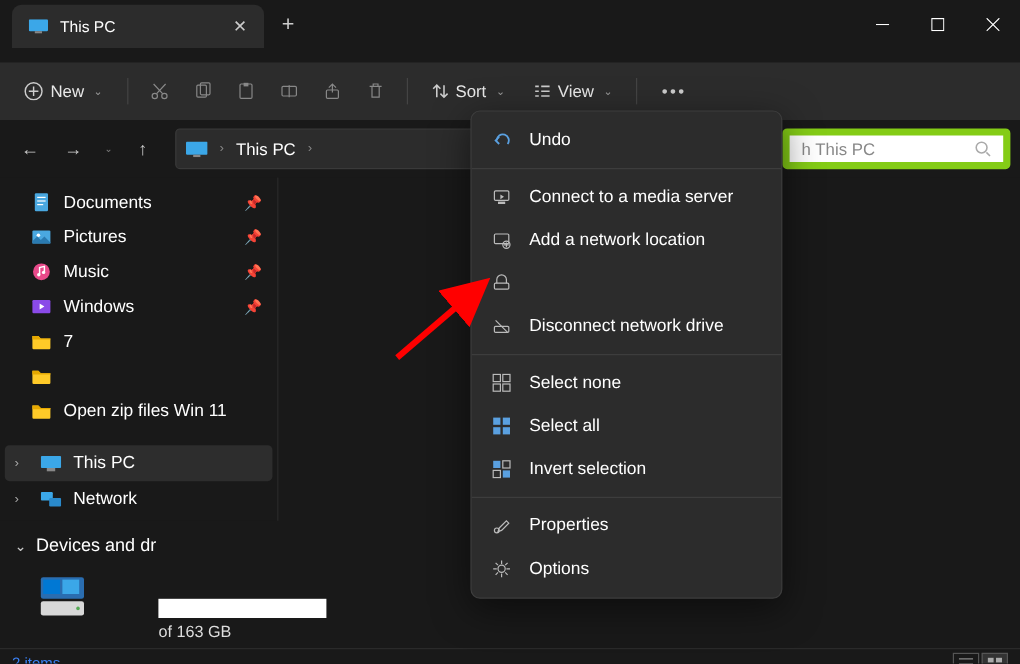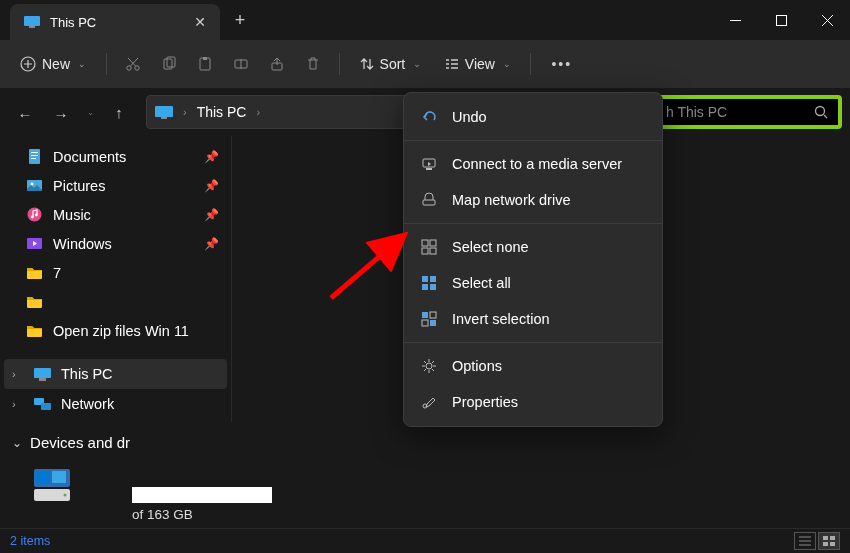--- a/index.html
+++ b/index.html
@@ -5,50 +5,50 @@
 * { margin:0; padding:0; box-sizing:border-box; font-family:'Segoe UI',Arial,sans-serif; -webkit-font-smoothing:antialiased; }
 body { width:850px; height:553px; background:#191919; color:#fff; overflow:hidden; position:relative; }
 .titlebar { height:40px; display:flex; align-items:stretch; background:#191919; }
 .tab { display:flex; align-items:center; gap:10px; padding:0 14px; background:#2c2c2c; border-radius:8px 8px 0 0; margin:4px 0 0 10px; min-width:210px; }
 .tab .pc-icon { width:16px; height:12px; }
 .tab-title { font-size:13px; }
 .tab-close { margin-left:auto; font-size:14px; color:#ccc; cursor:pointer; }
 .newtab { width:40px; display:flex; align-items:center; justify-content:center; font-size:18px; color:#ccc; cursor:pointer; }
 .winctrl { margin-left:auto; display:flex; }
 .winctrl > div { width:46px; display:flex; align-items:center; justify-content:center; font-size:12px; color:#fff; cursor:pointer; }
-.toolbar { height:48px; background:#2c2c2c; display:flex; align-items:center; padding:0 10px; gap:4px; }
+.toolbar { height:48px; background:#2c2c2c; display:flex; align-items:center; padding:0 10px; gap:4px;margin-top:12px; }
 .tbtn { display:flex; align-items:center; gap:6px; padding:6px 10px; border-radius:4px; color:#e8e8e8; font-size:14px; }
 .tbtn.icon-only { padding:6px 8px; color:#888; }
 .chev { font-size:9px; color:#999; margin-left:2px; }
 .divider { width:1px; height:22px; background:#444; margin:0 6px; }
 .dots { color:#ccc; letter-spacing:2px; font-size:14px; padding:6px 10px; }
 .navrow { height:48px; display:flex; align-items:center; background:#191919; padding:0 8px; gap:2px; }
 .navbtn { width:34px; height:34px; display:flex; align-items:center; justify-content:center; color:#ccc; font-size:15px; }
 .navbtn .chev { font-size:8px; color:#777; margin-left:1px; }
 .addr { flex:1; height:34px; background:#2c2c2c; border:1px solid #3a3a3a; border-radius:4px; display:flex; align-items:center; padding:0 8px; gap:10px; margin:0 8px; font-size:14px; }
 .addr .sep { color:#888; font-size:11px; }
-.search { width:190px; height:34px; background:#000000; border:4px solid #84cc16; border-radius:4px; display:flex; align-items:center; padding:0 10px; color:#888; font-size:14px; justify-content:space-between; }
+.search { width:190px; height:34px; background:#ffffff; border:6px solid #84cc16; border-radius:4px; display:flex; align-items:center; padding:0 10px; color:#888; font-size:14px; justify-content:space-between; }
 .body { display:flex; height:calc(553px - 40px - 48px - 48px - 25px);flex-direction:column; }
 .sidebar { width:232px; background:#191919; padding:6px 4px; border-right:1px solid #2a2a2a; overflow:hidden; }
 .side-item { display:flex; align-items:center; gap:10px; padding:6px 8px 6px 22px; font-size:14.5px; border-radius:4px; }
 .side-item .pin { margin-left:auto; color:#888; font-size:12px; }
 .side-sep { height:14px; }
 .side-tree { display:flex; align-items:center; gap:10px; padding:7px 8px; font-size:14.5px; }
 .side-tree.sel { background:#2d2d2d; border-radius:4px; }
 .tree-chev { color:#aaa; font-size:11px; width:12px; }
 .content { flex:1; padding:6px 12px; background:#191919; position:relative; }
 .section-hdr { display:flex; align-items:center; gap:8px; font-size:15px; color:#fff; padding:6px 0; }
 .drive { display:flex; gap:12px; padding:6px 0 0 18px; }
 .drive-icon { width:44px; height:44px; display:flex; align-items:center; justify-content:center; }
 .drive-info { font-size:14px; }
 .drive-bar { width:140px; height:16px; background:#0a0a0a; margin:4px 0; position:relative; }
 .drive-fill { position:absolute; left:0; top:0; bottom:0; background:#0078d4; }
 .drive-bar.white { background:#fff; }
 .drive-sub { font-size:13.5px; color:#ddd; }
-.context-menu { position:absolute; left:403px; top:92px; width:260px; background:#2c2c2c; border:1px solid #3d3d3d; border-radius:8px; padding:6px 0; box-shadow:0 8px 30px rgba(0,0,0,.5); z-index:50; }
+.context-menu { position:absolute; left:392px; top:92px; width:260px; background:#2c2c2c; border:1px solid #3d3d3d; border-radius:8px; padding:6px 0; box-shadow:0 8px 30px rgba(0,0,0,.5); z-index:50; }
 .ctx-item { display:flex; align-items:center; gap:14px; padding:9px 16px; font-size:14.5px; cursor:pointer; }
 .ctx-sep { height:1px; background:#3d3d3d; margin:5px 0; }
 .ctx-icon { width:18px; height:18px; display:flex; align-items:center; justify-content:center; color:#bbb; }
 .status { height:25px; background:#191919; border-top:1px solid #2a2a2a; display:flex; align-items:center; padding:0 10px; font-size:12.5px; color:#3b82f6; }
 .status-icons { margin-left:auto; display:flex; gap:2px; }
 .status-icons > div { width:22px; height:18px; border:1px solid #555; display:flex; align-items:center; justify-content:center; }
 svg { display:block; }
 .arrow-annotation { position:absolute; left:325px; top:210px; z-index:100; pointer-events:none; }
 .refresh-icon { display:inline-block; width:14px; height:14px; border:1.5px solid #ccc; border-radius:50%; border-top-color:transparent; transform:rotate(30deg); position:relative; }
 </style>
@@ -339,25 +339,43 @@
           <rect x="2" y="3" width="12" height="8" rx="1" fill="none" stroke="#bbb"></rect>
           <path d="M7 6l3 2-3 2z" fill="#bbb"></path>
           <rect x="5" y="12" width="6" height="2" fill="#bbb"></rect>
         </svg>
       </span>
       <span>Connect to a media server</span>
     </div>
     <div class="ctx-item">
       <span class="ctx-icon">
         <svg width="16" height="16" viewBox="0 0 16 16">
+          <rect x="2" y="3" width="12" height="8" rx="1" fill="none" stroke="#bbb"></rect>
+          <circle cx="12" cy="12" r="3" fill="none" stroke="#bbb"></circle>
+          <path d="M12 10v4M10 12h4" stroke="#bbb"></path>
+        </svg>
+      </span>
+      <span>Add a network location</span>
+    </div>
+    <div class="ctx-item">
+      <span class="ctx-icon">
+        <svg width="16" height="16" viewBox="0 0 16 16">
           <rect x="2" y="8" width="12" height="5" rx="1" fill="none" stroke="#bbb"></rect>
           <path d="M4 8V5a4 4 0 018 0v3" fill="none" stroke="#bbb"></path>
         </svg>
       </span>
-      <span>Map network drive</span>
+    </div>
+    <div class="ctx-item">
+      <span class="ctx-icon">
+        <svg width="16" height="16" viewBox="0 0 16 16">
+          <rect x="2" y="8" width="12" height="5" rx="1" fill="none" stroke="#bbb"></rect>
+          <path d="M3 3l10 10" stroke="#bbb"></path>
+        </svg>
+      </span>
+      <span>Disconnect network drive</span>
     </div>
     <div class="ctx-sep"></div>
     <div class="ctx-item">
       <span class="ctx-icon">
         <svg width="16" height="16" viewBox="0 0 16 16">
           <rect x="1" y="1" width="6" height="6" fill="none" stroke="#bbb"></rect>
           <rect x="9" y="1" width="6" height="6" fill="none" stroke="#bbb"></rect>
           <rect x="1" y="9" width="6" height="6" fill="none" stroke="#bbb"></rect>
           <rect x="9" y="9" width="6" height="6" fill="none" stroke="#bbb"></rect>
         </svg>
@@ -383,34 +401,34 @@
           <rect x="1" y="9" width="6" height="6" fill="none" stroke="#bbb"></rect>
           <rect x="9" y="9" width="6" height="6" fill="#5aa0e0"></rect>
         </svg>
       </span>
       <span>Invert selection</span>
     </div>
     <div class="ctx-sep"></div>
     <div class="ctx-item">
       <span class="ctx-icon">
         <svg width="16" height="16" viewBox="0 0 16 16">
+          <path d="M6 10l6-6 2 2-6 6-3 1z" fill="none" stroke="#bbb"></path>
+          <circle cx="4" cy="12" r="2" fill="none" stroke="#bbb"></circle>
+        </svg>
+      </span>
+      <span>Properties</span>
+    </div>
+    <div class="ctx-item">
+      <span class="ctx-icon">
+        <svg width="16" height="16" viewBox="0 0 16 16">
           <circle cx="8" cy="8" r="3" fill="none" stroke="#bbb"></circle>
           <path d="M8 1v3M8 12v3M1 8h3M12 8h3M3 3l2 2M11 11l2 2M13 3l-2 2M5 11l-2 2" stroke="#bbb"></path>
         </svg>
       </span>
       <span>Options</span>
-    </div>
-    <div class="ctx-item">
-      <span class="ctx-icon">
-        <svg width="16" height="16" viewBox="0 0 16 16">
-          <path d="M6 10l6-6 2 2-6 6-3 1z" fill="none" stroke="#bbb"></path>
-          <circle cx="4" cy="12" r="2" fill="none" stroke="#bbb"></circle>
-        </svg>
-      </span>
-      <span>Properties</span>
     </div>
   </div>
 
 <svg class="arrow-annotation" width="90" height="95" viewBox="0 0 90 95">
   <defs>
       <marker id="ah" markerWidth="8" markerHeight="8" refX="6" refY="4" orient="auto">
         <path d="M0 0 L8 4 L0 8 Z" fill="#ff0000"></path>
       </marker>
     </defs>
   <line x1="6" y1="88" x2="76" y2="28" stroke="#ff0000" stroke-width="5" marker-end="url(#ah)"></line>

